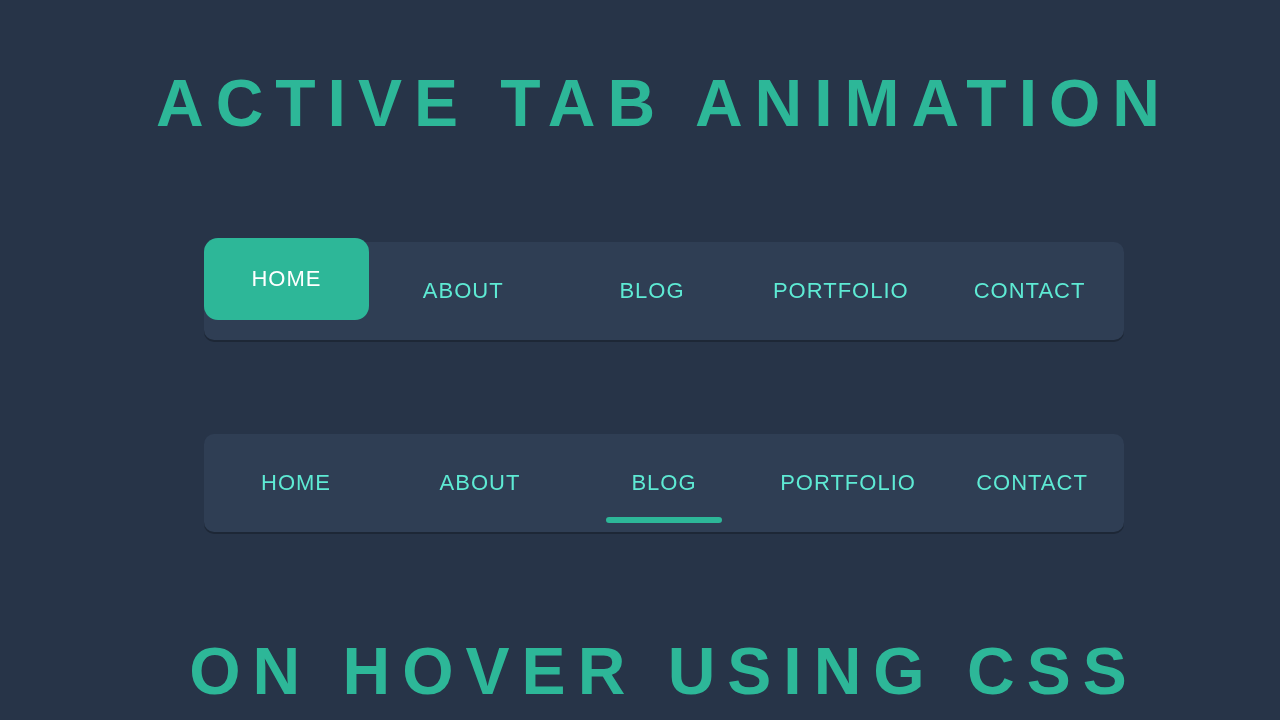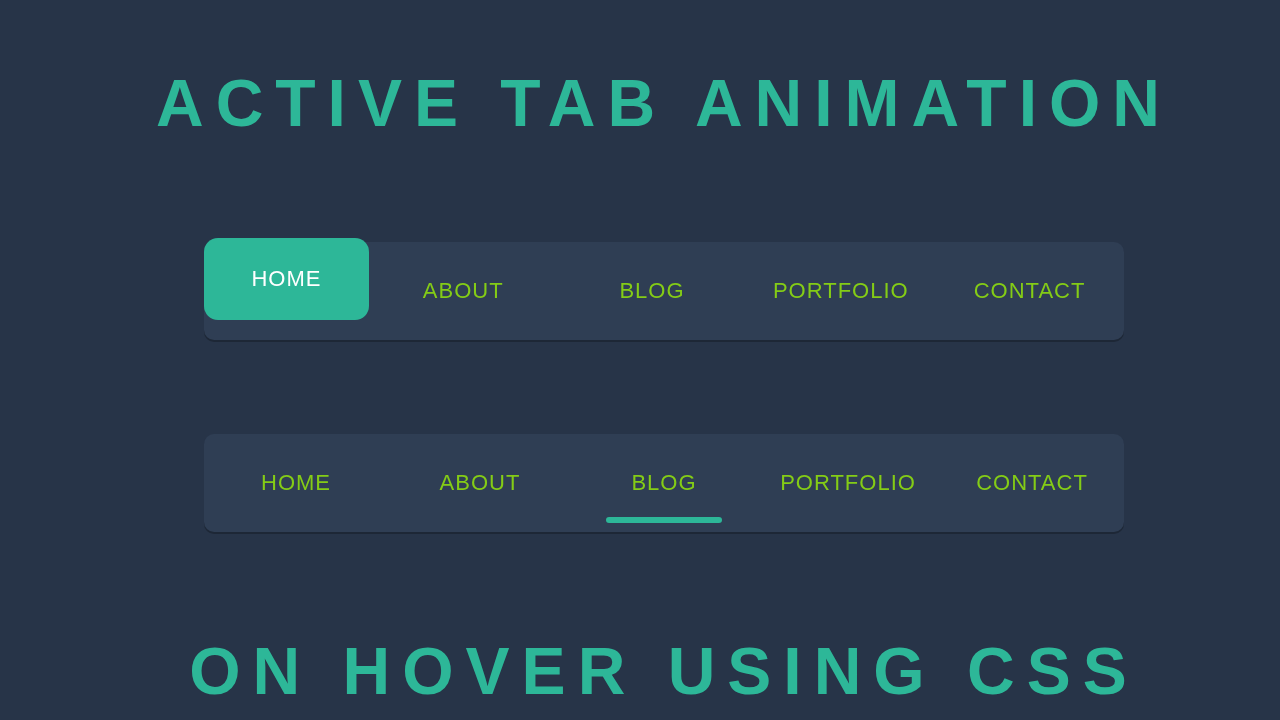--- a/index.html
+++ b/index.html
@@ -42,21 +42,21 @@
     align-items: stretch;
     position: relative;
   }
 
   .nav-item {
     flex: 1;
     height: 74px;
     display: flex;
     align-items: center;
     justify-content: center;
-    color: #84cc16;
+    color: #5eead4;
     font-size: 22px;
     letter-spacing: 1px;
     cursor: pointer;
     position: relative;
     user-select: none;
     text-transform: uppercase;
   }
 
   
   .nav.style-pill .nav-item.active-pill {

